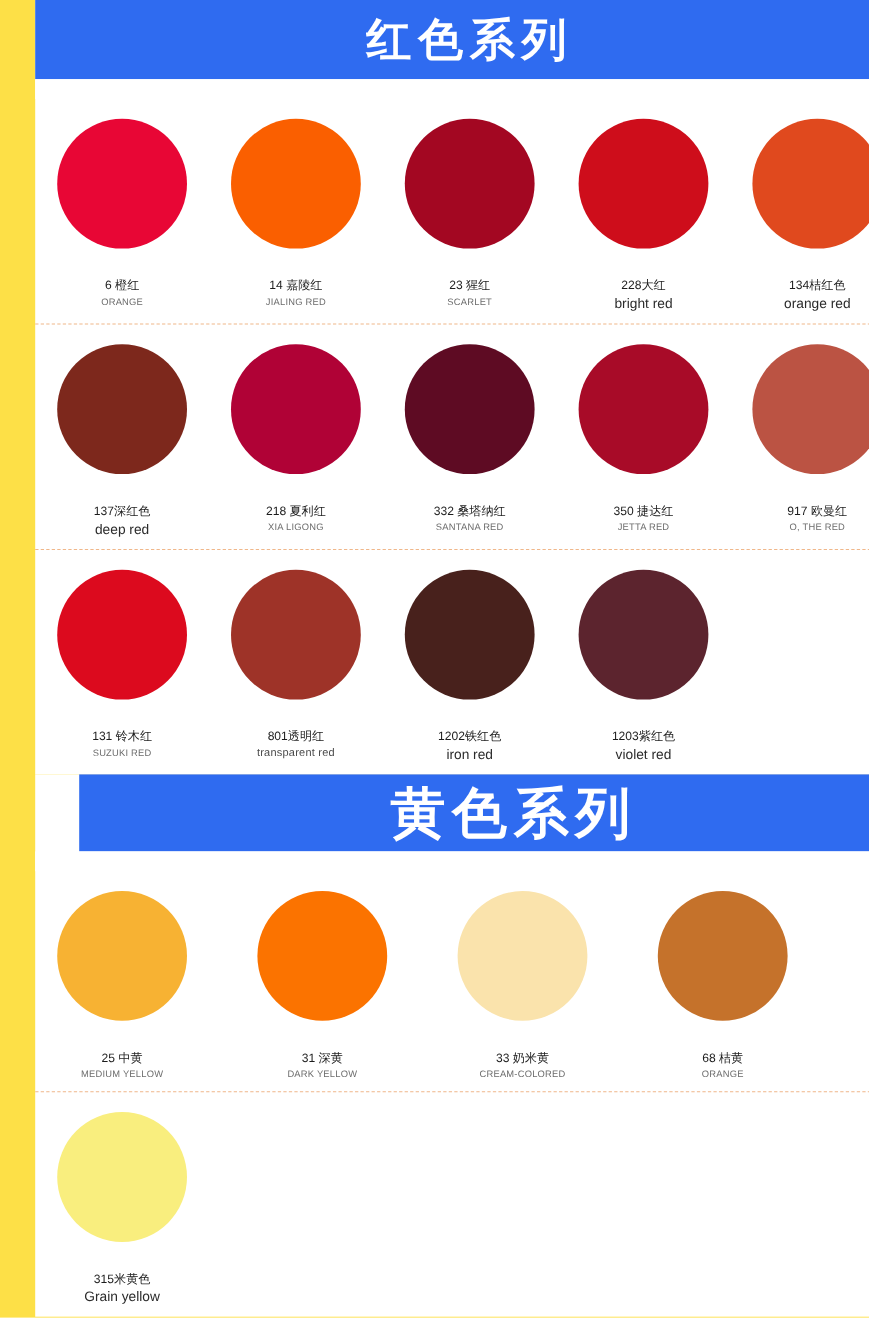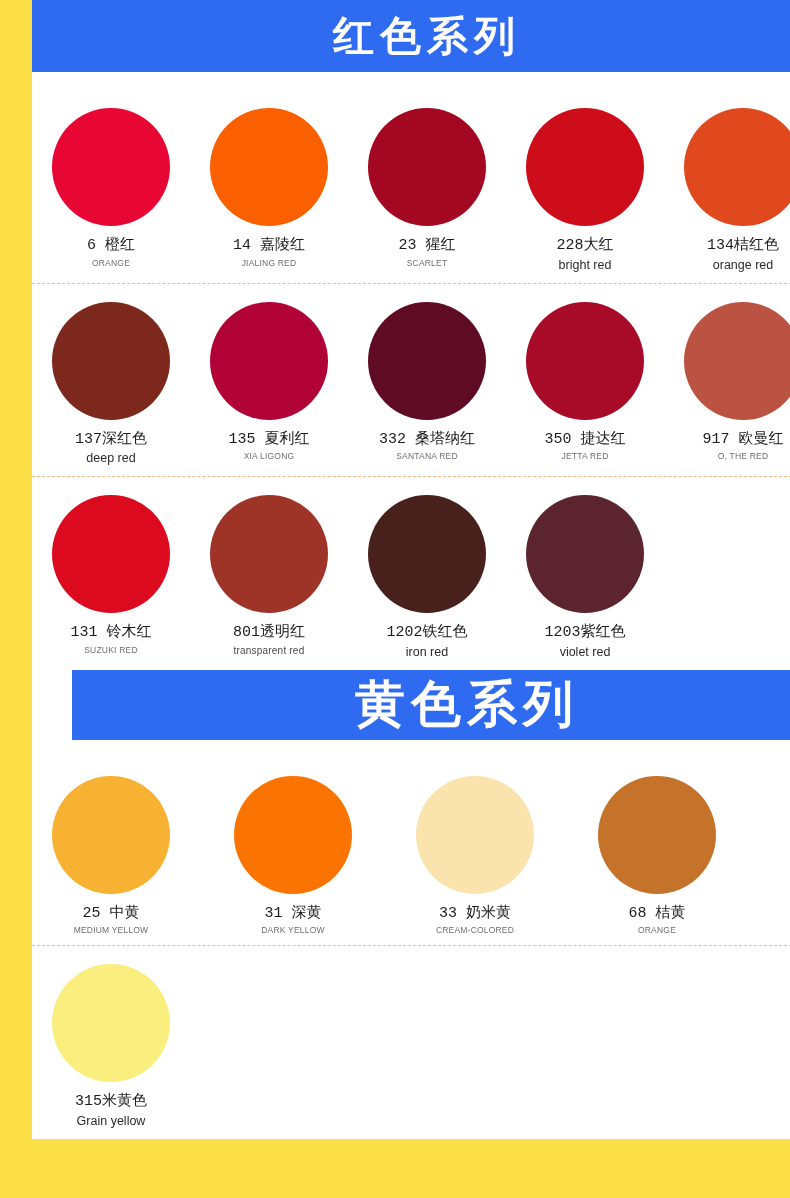--- a/index.html
+++ b/index.html
@@ -42,26 +42,26 @@
     align-items:center;
     padding-top:18px;
     padding-bottom:10px;
   }
   .dot{
     width:118px;height:118px;
     border-radius:50%;
     display:block;
   }
   .label-cn{
-    margin-top:12px;
-    font-size:15px;
+    margin-top:28px;
+    font-size:11px;
     color:#1c1c1c;
     white-space:nowrap;
     line-height:1.1;
-    font-family:Liberation Mono, monospace;
+    font-family:Liberation Sans, sans-serif;
   }
   .label-en{
     margin-top:3px;
     font-size:8.5px;
     color:#6d6d6d;
     white-space:nowrap;
     line-height:1.2;
     letter-spacing:.2px;
   }
   .label-en.big{font-size:12.5px;color:#2b2b2b;letter-spacing:0;}
@@ -106,21 +106,21 @@
           </div>
         </div>
         <div class="row" style="border-top-color: rgb(240, 183, 138);">
           <div class="cell">
             <div class="dot" style="background: rgb(125, 40, 28);"></div>
             <div class="label-cn">137深红色</div>
             <div class="label-en big">deep red</div>
           </div>
           <div class="cell">
             <div class="dot" style="background: rgb(176, 2, 54);"></div>
-            <div class="label-cn">135 夏利红</div>
+            <div class="label-cn">218 夏利红</div>
             <div class="label-en">XIA LIGONG</div>
           </div>
           <div class="cell">
             <div class="dot" style="background: rgb(94, 11, 35);"></div>
             <div class="label-cn">332 桑塔纳红</div>
             <div class="label-en">SANTANA RED</div>
           </div>
           <div class="cell">
             <div class="dot" style="background: rgb(168, 11, 40);"></div>
             <div class="label-cn">350 捷达红</div>

